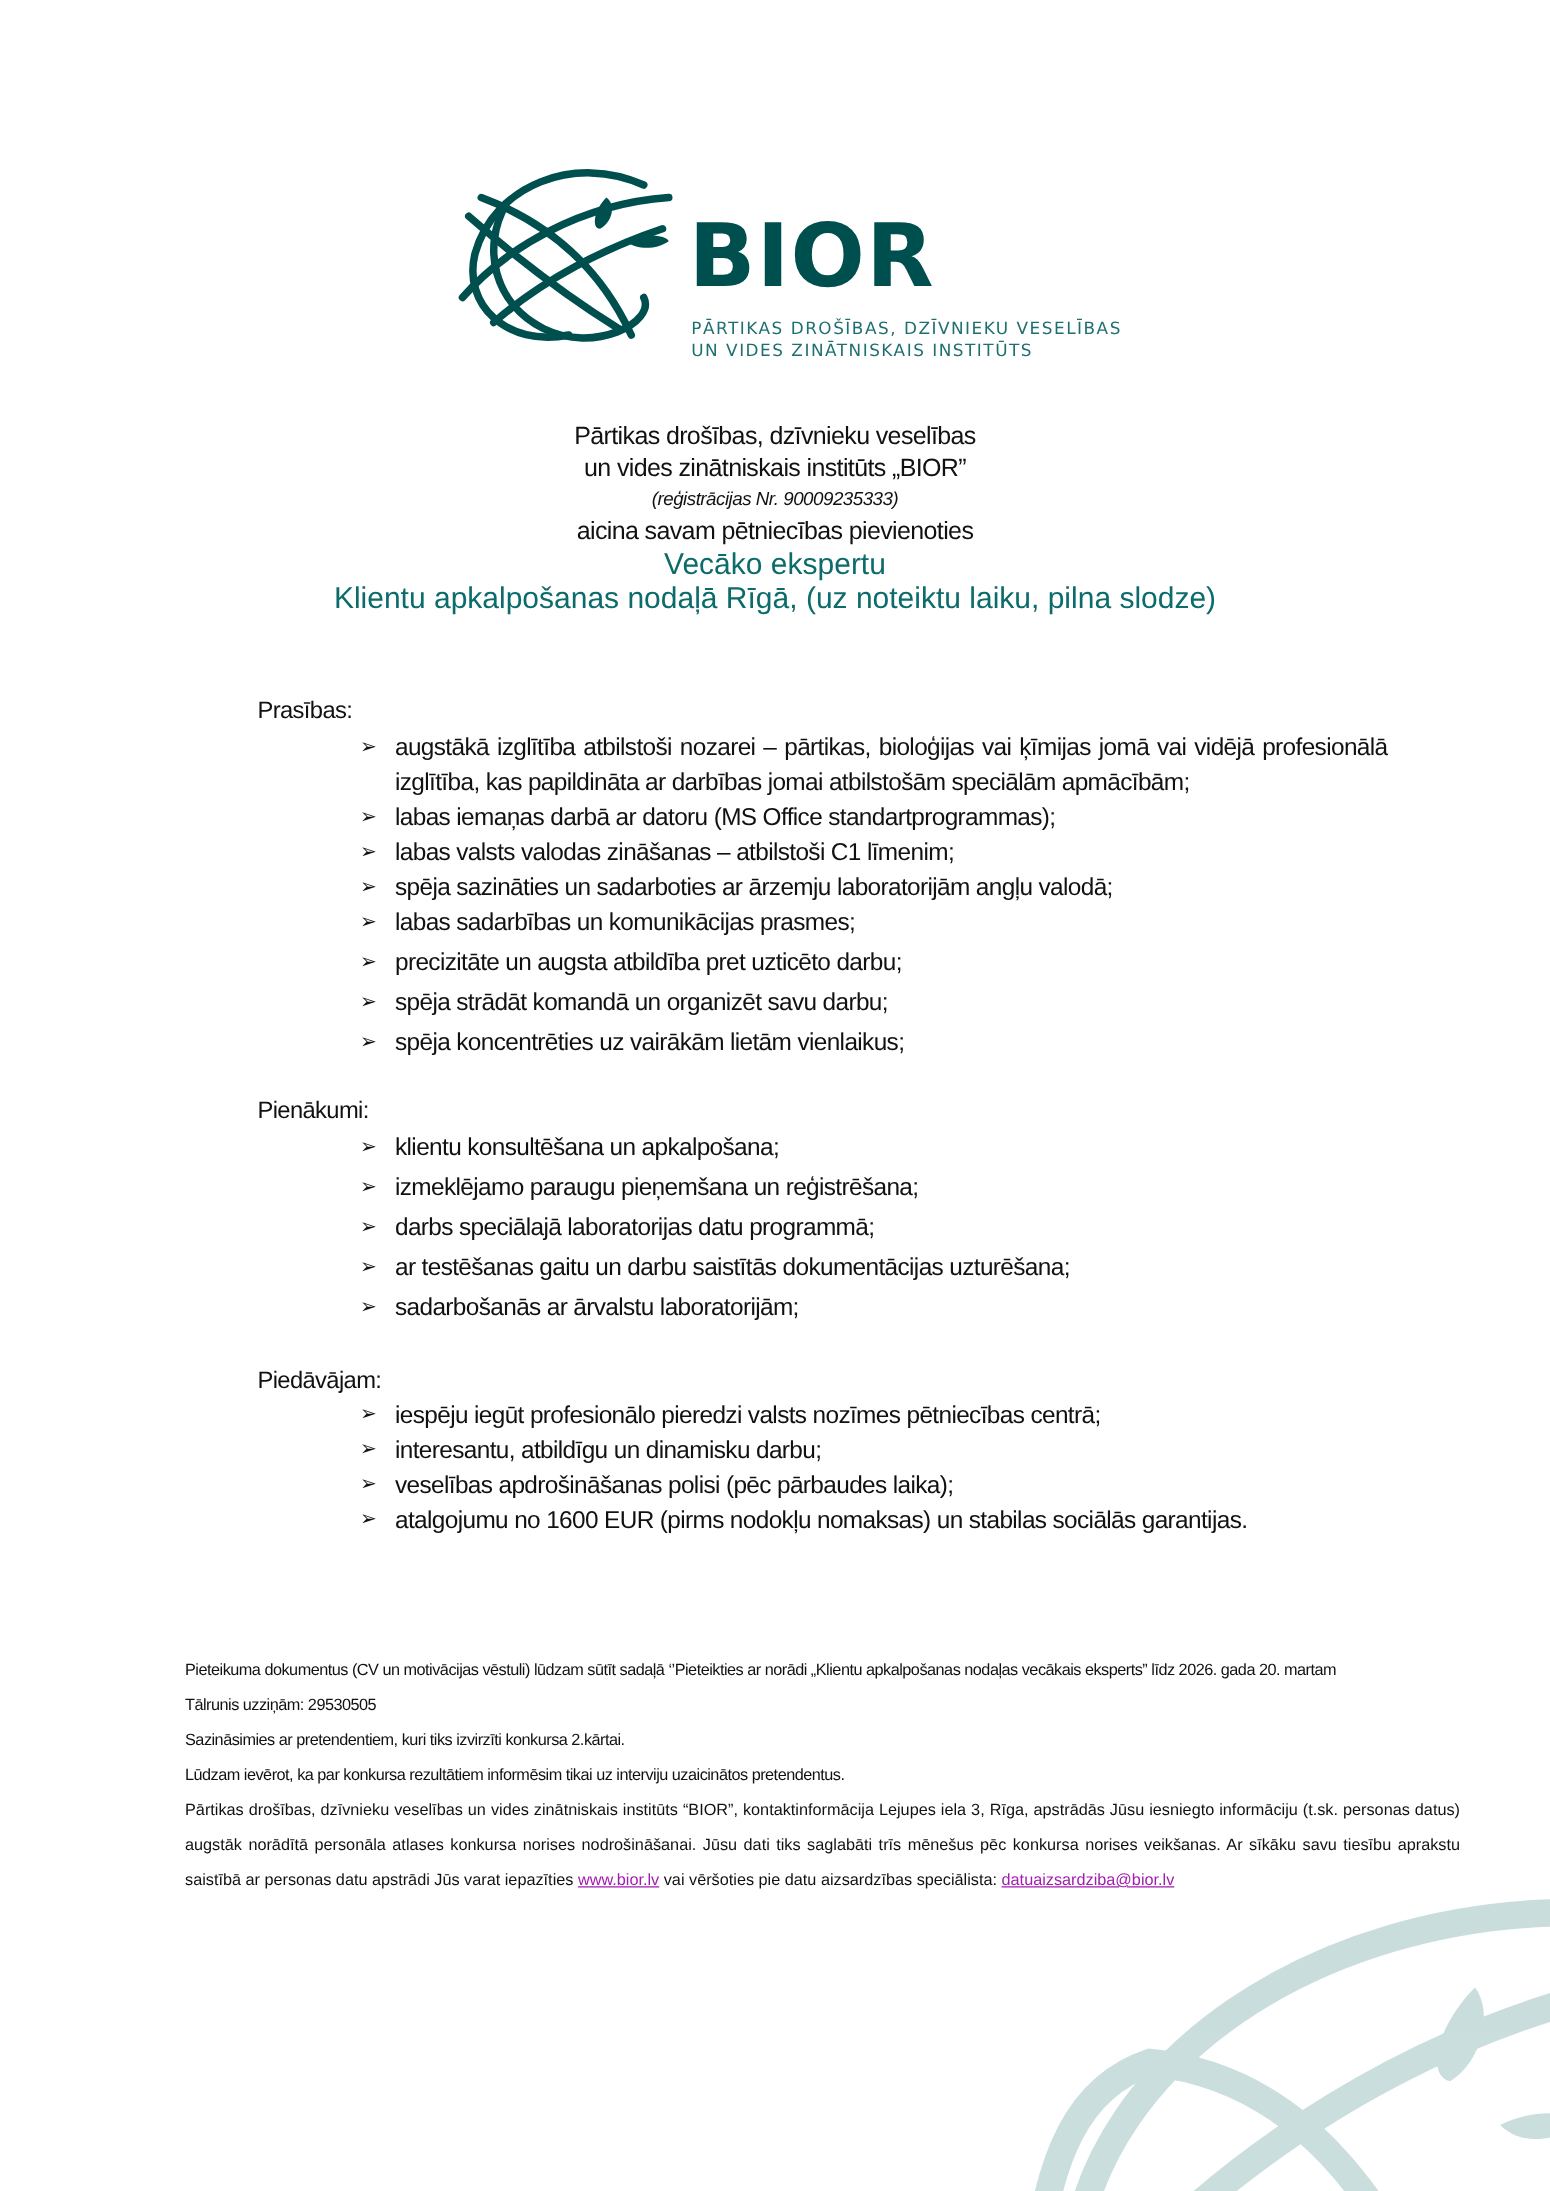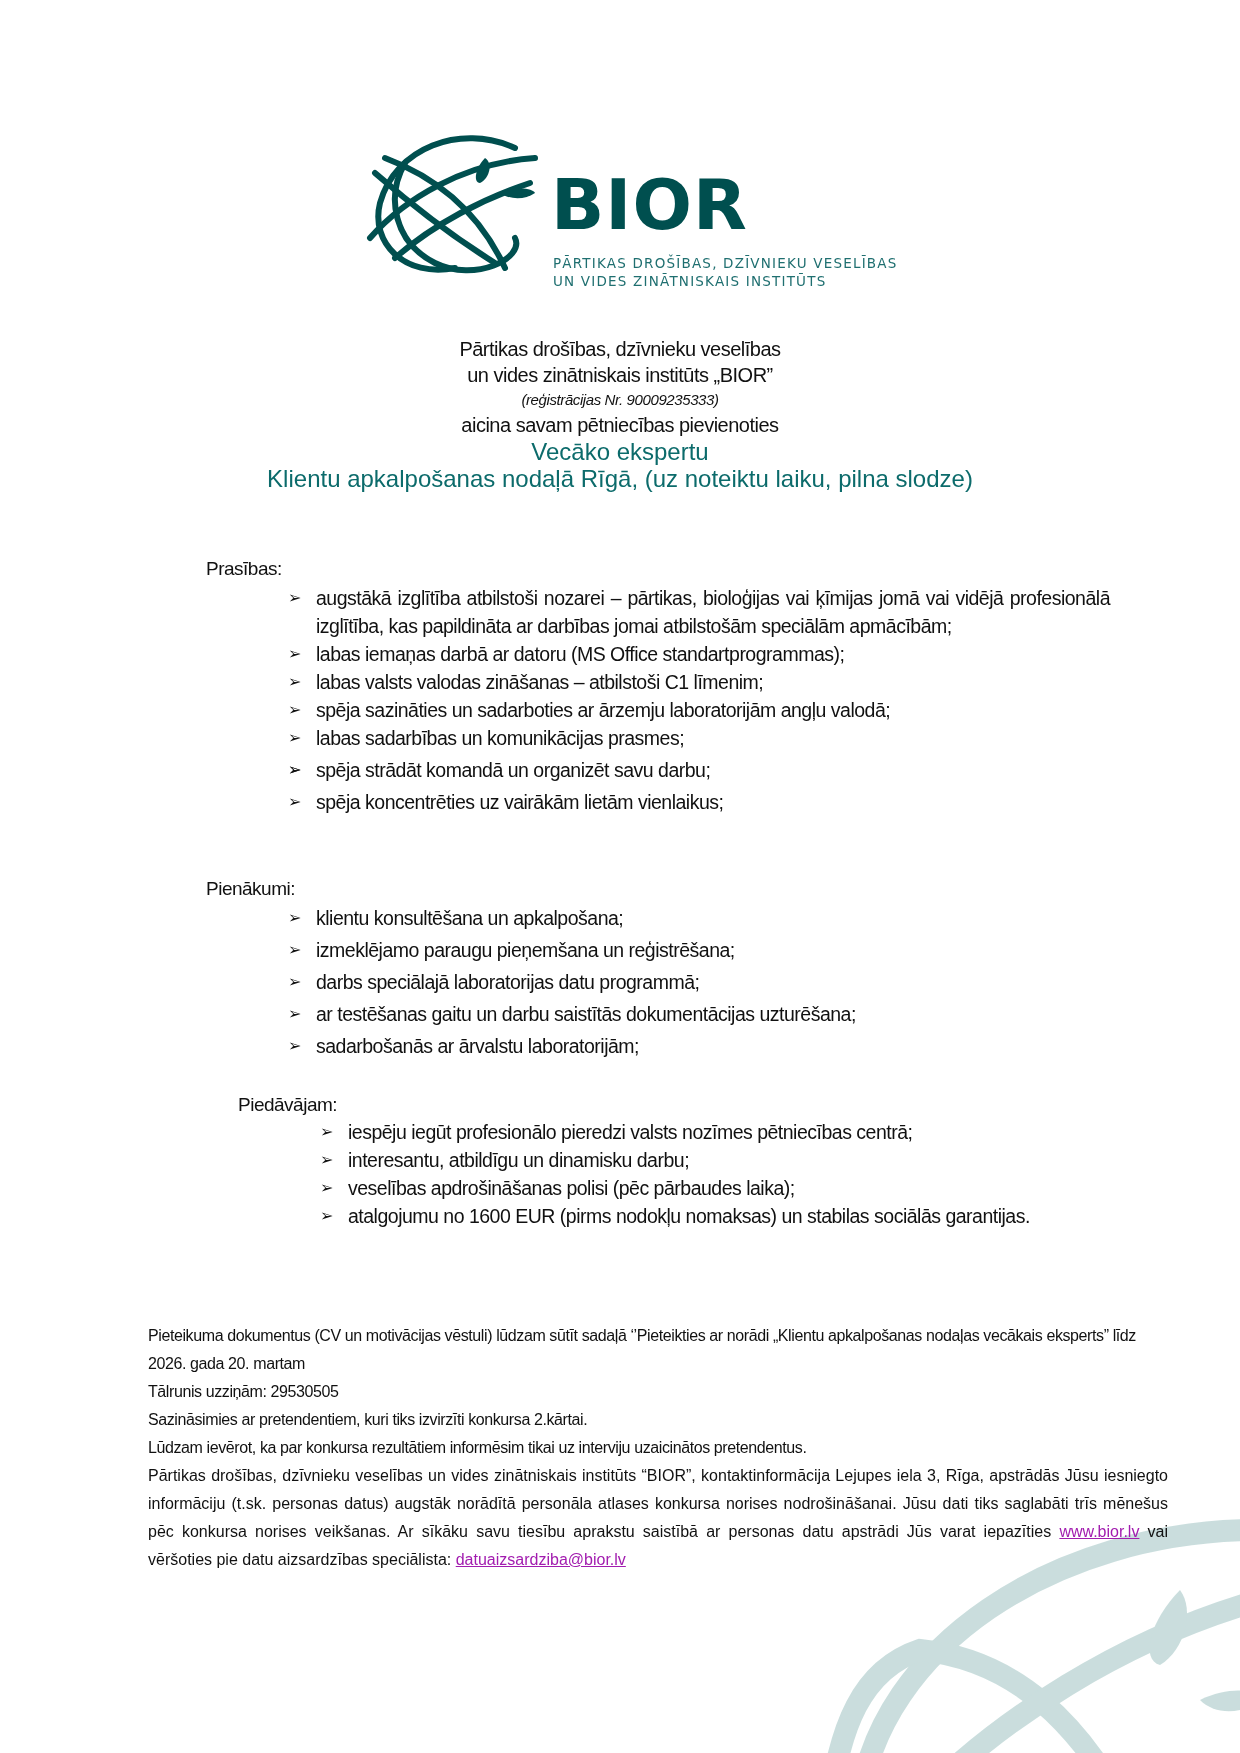--- a/index.html
+++ b/index.html
@@ -27,21 +27,21 @@
   ul.bullets { list-style: none; margin: 0; padding: 0 0 0 82px; }
   ul.bullets li { position: relative; font-size: 19.5px; letter-spacing: -0.5px; padding-left: 28px; }
   ul.bullets li .bullet { position: absolute; left: 0; top: 0; font-size: 16px; }
   .req li { line-height: 28px; }
   .req li.gap { margin-top: 4px; }
   .req li.wrap { text-align: justify; }
   .duties li { line-height: 32px; }
   .offers li { line-height: 28px; }
 
   
-  .footer { position: absolute; left: 148px; width: 1020px; top: 1322px; font-size: 16px;
+  .footer { position: absolute; left: 148px; width: 1020px; top: 1322px; font-size: 13px;
             letter-spacing: -0.4px; line-height: 28px; z-index: 2; }
   .footer p { margin: 0; }
   .footer .just { text-align: justify; letter-spacing: 0; }
   a.link { color: #a21caf; text-decoration: underline; }
 
   
   .watermark { position: absolute; left: 800px; top: 1500px; width: 460px; height: 300px; z-index: 1; opacity: 0.55; }
 </style>
 </head>
 <body>
@@ -78,38 +78,38 @@
   </div>
 
   <div class="section req" style="top:556px;">
     <div class="section-title">Prasības:</div>
     <ul class="bullets" style="margin-top:2px;">
       <li class="wrap"><span class="bullet">➢</span><span>augstākā izglītība atbilstoši nozarei – pārtikas, bioloģijas vai ķīmijas jomā vai vidējā profesionālā izglītība, kas papildināta ar darbības jomai atbilstošām speciālām apmācībām;</span></li>
       <li><span class="bullet">➢</span><span>labas iemaņas darbā ar datoru (MS Office standartprogrammas);</span></li>
       <li><span class="bullet">➢</span><span>labas valsts valodas zināšanas – atbilstoši C1 līmenim;</span></li>
       <li><span class="bullet">➢</span><span>spēja sazināties un sadarboties ar ārzemju laboratorijām angļu valodā;</span></li>
       <li><span class="bullet">➢</span><span>labas sadarbības un komunikācijas prasmes;</span></li>
-      <li class="gap"><span class="bullet">➢</span></li>
+      <li class="gap"><span class="bullet">➢</span><span>precizitāte un augsta atbildība pret uzticēto darbu;</span></li>
       <li class="gap"><span class="bullet">➢</span><span>spēja strādāt komandā un organizēt savu darbu;</span></li>
       <li class="gap"><span class="bullet">➢</span><span>spēja koncentrēties uz vairākām lietām vienlaikus;</span></li>
     </ul>
   </div>
 
   <div class="section duties" style="top:876px;">
     <div class="section-title">Pienākumi:</div>
     <ul class="bullets">
       <li><span class="bullet">➢</span><span>klientu konsultēšana un apkalpošana;</span></li>
       <li><span class="bullet">➢</span><span>izmeklējamo paraugu pieņemšana un reģistrēšana;</span></li>
       <li><span class="bullet">➢</span><span>darbs speciālajā laboratorijas datu programmā;</span></li>
       <li><span class="bullet">➢</span><span>ar testēšanas gaitu un darbu saistītās dokumentācijas uzturēšana;</span></li>
       <li><span class="bullet">➢</span><span>sadarbošanās ar ārvalstu laboratorijām;</span></li>
     </ul>
   </div>
 
-  <div class="section offers" style="top:1092px;margin-left:32px;">
+  <div class="section offers" style="top:1092px;">
     <div class="section-title">Piedāvājam:</div>
     <ul class="bullets">
       <li><span class="bullet">➢</span><span>iespēju iegūt profesionālo pieredzi valsts nozīmes pētniecības centrā;</span></li>
       <li><span class="bullet">➢</span><span>interesantu, atbildīgu un dinamisku darbu;</span></li>
       <li><span class="bullet">➢</span><span>veselības apdrošināšanas polisi (pēc pārbaudes laika);</span></li>
       <li><span class="bullet">➢</span><span>atalgojumu no 1600 EUR (pirms nodokļu nomaksas) un stabilas sociālās garantijas.</span></li>
     </ul>
   </div>
 
   <div class="footer">

